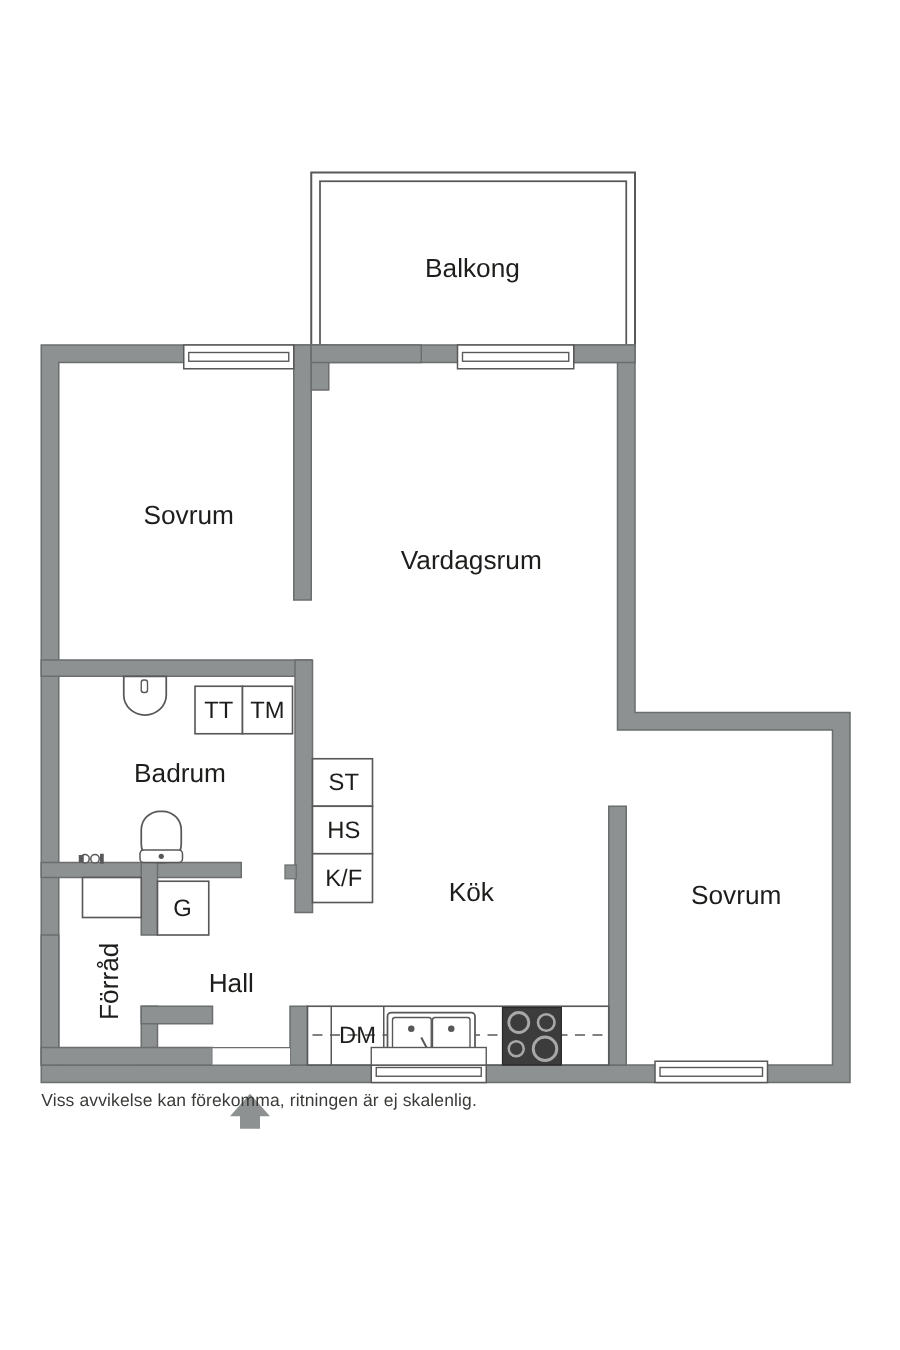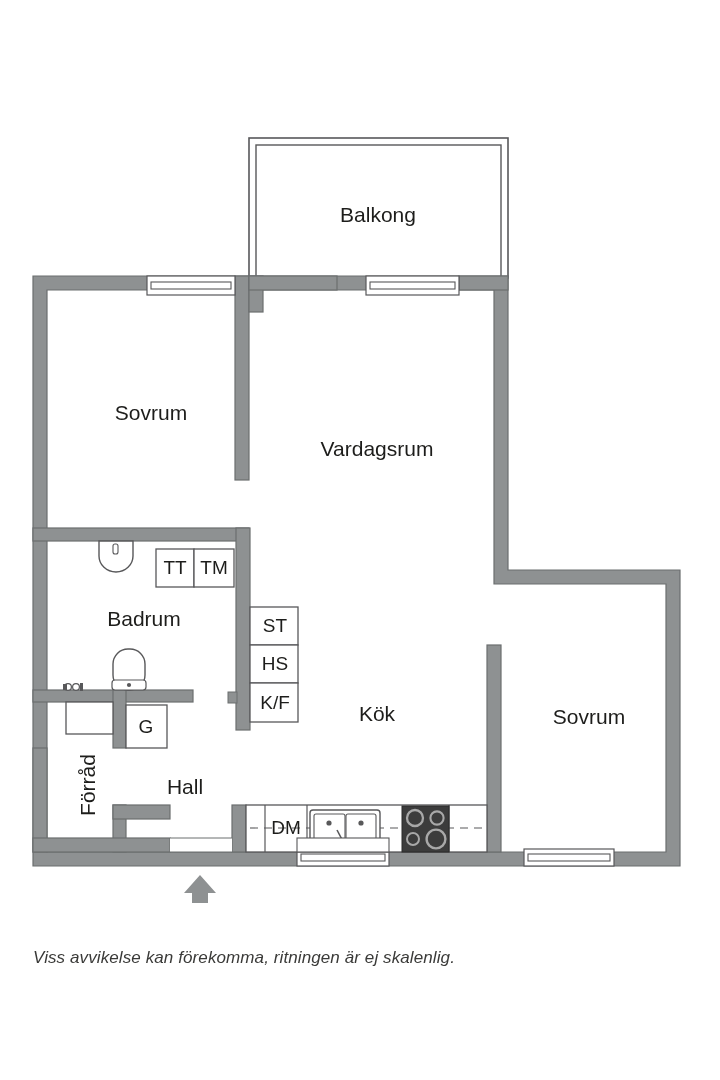--- a/index.html
+++ b/index.html
@@ -36,27 +36,26 @@
   .appliance-label {
     font-family: "Liberation Sans", sans-serif;
     font-size: 19px;
     fill: #1d1d1b;
     text-anchor: middle;
     dominant-baseline: middle;
   }
   .caption-text {
     position: absolute;
     left: 33px;
-    top: 948px;
-    font-family: "Liberation Sans", sans-serif;
-    font-size: 17px;
+    top: 872px;
+    font-family: "Liberation Sans", sans-serif;
+    font-size: 14px;
     color: #3a3a38;
     letter-spacing: 0.1px;
     white-space: nowrap;
-    font-style: italic;
   }
 </style>
 </head>
 <body>
 
 <div id="plan-root">
 
   <svg id="floorplan" viewBox="0 0 720 1080" xmlns="http://www.w3.org/2000/svg">
 
     <g>

